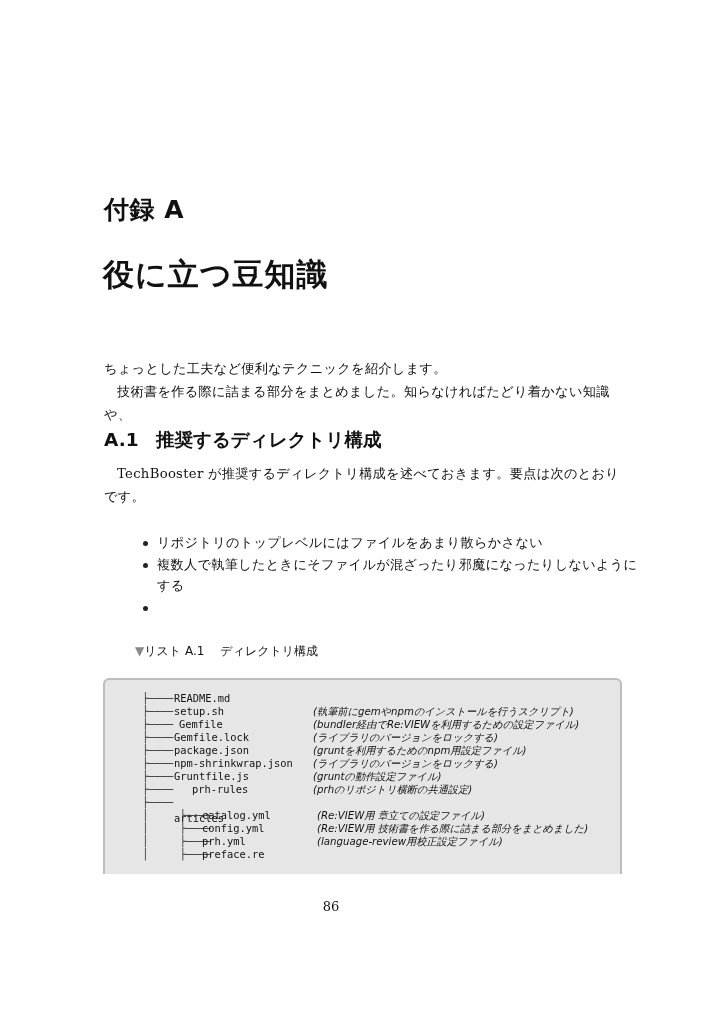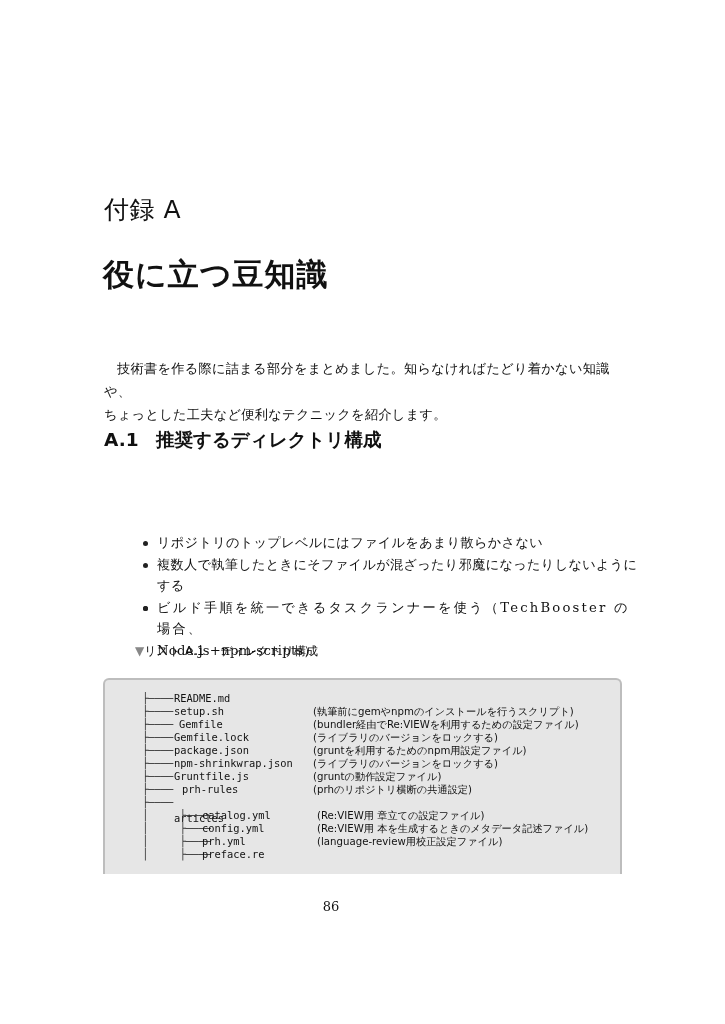--- a/index.html
+++ b/index.html
@@ -1,21 +1,21 @@
 <!DOCTYPE html>
 <html><head>
 <meta charset="utf-8">
 <style>
   html, body { margin: 0; padding: 0; background: #ffffff; }
   body { width: 725px; height: 1024px; position: relative; overflow: hidden; color: #111; }
   .sans { font-family: "DejaVu Sans", "Liberation Sans", sans-serif; }
   .serif { font-family: "DejaVu Serif", "Liberation Serif", serif; }
   .mono { font-family: "DejaVu Sans Mono", "Liberation Mono", monospace; }
 
-  .chapter-label { position: absolute; left: 104px; top: 193px; font-size: 25px; font-weight: normal; letter-spacing: 0.5px; }
+  .chapter-label { position: absolute; left: 104px; top: 193px; font-size: 25px; font-weight: bold; letter-spacing: 0.5px; }
   .chapter-title { position: absolute; left: 103px; top: 254px; font-size: 31px; font-weight: bold; letter-spacing: 1px; }
 
   .para { position: absolute; left: 104px; width: 518px; font-size: 13.2px; line-height: 23px; letter-spacing: 0.3px; }
   .para .indent { display: inline-block; width: 13px; }
 
   .section-title { position: absolute; left: 104px; top: 427px; font-size: 18.5px; font-weight: bold; }
   .section-title .num { display: inline-block; width: 52px; }
 
   .bullets { position: absolute; left: 124px; top: 516px; width: 500px; margin: 16px; padding: 0; list-style: none; font-size: 13.2px; line-height: 21.5px; letter-spacing: 0.3px; }
   .bullets li { position: relative; padding-left: 17px; }
@@ -23,63 +23,63 @@
   .bullets li .cont { letter-spacing: 0.3px; }
 
   .caption { position: absolute; left: 104px; top: 643px; font-size: 12px; margin-left: 31px; }
   .caption .tri { color: #888; }
   .caption .gap { display: inline-block; width: 16px; }
 
   .codebox { position: absolute; left: 103px; top: 678px; width: 515px; height: 194px; background: #e6e6e6; border: 2px solid #bdbdbd; border-bottom: none; border-radius: 6px 6px 0 0; }
   .code-line { position: absolute; left: 0; height: 13px; font-size: 10.4px; line-height: 13px; white-space: pre; color: #111; }
   .code-line .tree { position: absolute; left: 37px; color: #333; }
   .code-line .name { position: absolute; }
-  .code-line .desc { position: absolute; left: 208px; font-family: "DejaVu Sans", "Liberation Sans", sans-serif; font-size: 10.2px; }
+  .code-line .desc { position: absolute; left: 208px; font-family: "DejaVu Sans", "Liberation Sans", sans-serif; font-size: 10.2px; font-style: italic; }
   .code-line .desc.deep { left: 212px; }
 
   .page-number { position: absolute; left: 0; width: 662px; top: 899px; text-align: center; font-size: 13px; }
 </style>
 </head>
 <body>
 
 <div class="chapter-label sans">付録 A</div>
 <div class="chapter-title sans">役に立つ豆知識</div>
 
 <div class="para serif" style="top:357px;">
+  <div>ちょっとした工夫など便利なテクニックを紹介します。</div>
   <div><span class="indent"></span><span>技術書を作る際に詰まる部分をまとめました。知らなければたどり着かない知識や、</span></div>
-  <div>ちょっとした工夫など便利なテクニックを紹介します。</div>
 </div>
 
 <div class="section-title sans">
   <span class="num">A.1</span><span>推奨するディレクトリ構成</span>
 </div>
 
 <div class="para serif" style="top:462px;">
+  <div><span class="indent"></span><span>TechBooster が推奨するディレクトリ構成を述べておきます。要点は次のとおりです。</span></div>
 </div>
 
 <ul class="bullets serif">
   <li><span class="dot"></span><span>リポジトリのトップレベルにはファイルをあまり散らかさない</span></li>
   <li><span class="dot"></span><span>複数人で執筆したときにそファイルが混ざったり邪魔になったりしないようにする</span></li>
   <li><span class="dot"></span></li>
-  <li><span class="dot"></span><span style="letter-spacing:2.2px;">ビルド手順を統一できるタスクランナーを使う（TechBooster の場合、</span><br><span class="cont">Node.js+npm-scripts）</span></li>
 </ul>
 
 <div class="caption sans">
   <span class="tri">▼</span><span>リスト A.1</span><span class="gap"></span><span>ディレクトリ構成</span>
 </div>
 
 <div class="codebox mono">
   <div class="code-line" style="top:12px;"><span class="tree">├──── </span><span class="name" style="left:69px;">README.md</span><span class="desc"></span></div>
   <div class="code-line" style="top:25px;"><span class="tree">├──── </span><span class="name" style="left:69px;">setup.sh</span><span class="desc">(執筆前にgemやnpmのインストールを行うスクリプト)</span></div>
   <div class="code-line" style="top:38px;"><span class="tree">├──── </span><span class="name" style="left:74px;">Gemfile</span><span class="desc">(bundler経由でRe:VIEWを利用するための設定ファイル)</span></div>
   <div class="code-line" style="top:51px;"><span class="tree">├──── </span><span class="name" style="left:69px;">Gemfile.lock</span><span class="desc">(ライブラリのバージョンをロックする)</span></div>
   <div class="code-line" style="top:64px;"><span class="tree">├──── </span><span class="name" style="left:69px;">package.json</span><span class="desc">(gruntを利用するためのnpm用設定ファイル)</span></div>
   <div class="code-line" style="top:77px;"><span class="tree">├──── </span><span class="name" style="left:69px;">npm-shrinkwrap.json</span><span class="desc">(ライブラリのバージョンをロックする)</span></div>
   <div class="code-line" style="top:90px;"><span class="tree">├──── </span><span class="name" style="left:69px;">Gruntfile.js</span><span class="desc">(gruntの動作設定ファイル)</span></div>
-  <div class="code-line" style="top:103px;"><span class="tree">├──── </span><span class="name" style="left:77px;">prh-rules</span><span class="desc">(prhのリポジトリ横断の共通設定)</span></div>
+  <div class="code-line" style="top:103px;"><span class="tree">├──── </span><span class="name" style="left:87px;">prh-rules</span><span class="desc">(prhのリポジトリ横断の共通設定)</span></div>
   <div class="code-line" style="top:116px;"><span class="tree">├──── </span><span class="name" style="left:69px;margin-top:16px;">articles</span><span class="desc"></span></div>
   <div class="code-line" style="top:129px;"><span class="tree">│     ├──── </span><span class="name" style="left:97px;">catalog.yml</span><span class="desc deep">(Re:VIEW用 章立ての設定ファイル)</span></div>
-  <div class="code-line" style="top:142px;"><span class="tree">│     ├──── </span><span class="name" style="left:97px;">config.yml</span><span class="desc deep">(Re:VIEW用 本を生成するときのメタデータ記述ファイル)</span></div>
+  <div class="code-line" style="top:142px;"><span class="tree">│     ├──── </span><span class="name" style="left:97px;">config.yml</span><span class="desc deep">(Re:VIEW用 技術書を作る際に詰まる部分をまとめました)</span></div>
   <div class="code-line" style="top:155px;"><span class="tree">│     ├──── </span><span class="name" style="left:97px;">prh.yml</span><span class="desc deep">(language-review用校正設定ファイル)</span></div>
   <div class="code-line" style="top:168px;"><span class="tree">│     ├──── </span><span class="name" style="left:97px;">preface.re</span><span class="desc deep"></span></div>
 </div>
 
 <div class="page-number serif">86</div>
 
 </body></html>

